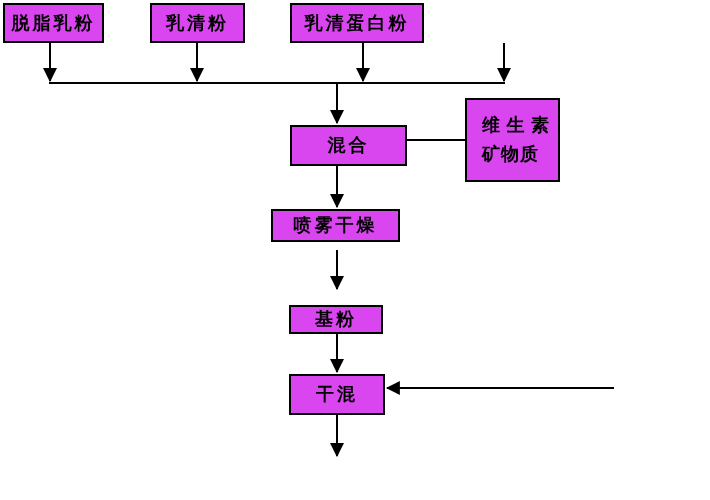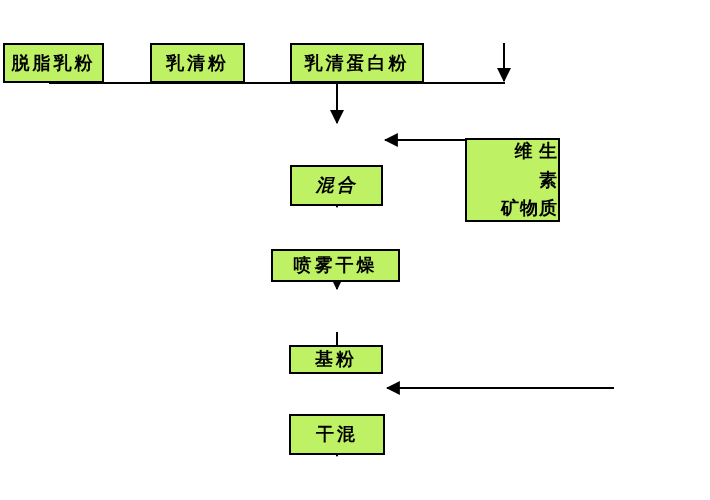--- a/index.html
+++ b/index.html
@@ -18,46 +18,45 @@
   .connectors {
     position: absolute;
     left: 0;
     top: 0;
     width: 710px;
     height: 500px;
   }
   .node {
     position: absolute;
     box-sizing: border-box;
-    background: #bef264;
+    background: #d946ef;
     border: 2px solid #000000;
     display: flex;
     align-items: center;
     justify-content: center;
     font-weight: bold;
     font-size: 18px;
     color: #000000;
     letter-spacing: 3px;
     line-height: 1.5;
     white-space: pre-line;
-    margin-top: 40px;
   }
   .node.multiline {
     justify-content: flex-start;
-    padding-left: 28px;
-    text-align: right;
+    padding-left: 15px;
+    text-align: left;
     letter-spacing: 1px;
     line-height: 1.6;
   }
   
   .n-skim      { left: 3px;   top: 3px;   width: 101px; height: 40px; }
   .n-whey      { left: 150px; top: 3px;   width: 95px;  height: 40px; }
   .n-wheyprot  { left: 290px; top: 3px;   width: 134px; height: 40px; }
   .n-vegoil    { left: 457px; top: 3px;   width: 95px;  height: 40px; }
-  .n-mixing    { left: 290px; top: 125px; width: 93px;  height: 41px; font-style: italic; }
+  .n-mixing    { left: 290px; top: 125px; width: 117px;  height: 41px; }
   .n-vitamins  { left: 465px; top: 98px;  width: 95px;  height: 84px; }
   .n-spray     { left: 271px; top: 209px; width: 129px; height: 33px; }
   .n-base      { left: 289px; top: 305px; width: 94px;  height: 29px; }
   .n-drymix    { left: 289px; top: 374px; width: 96px;  height: 41px; }
   .n-compo     { left: 614px; top: 330px; width: 91px;  height: 98px; }
   .n-finished  { left: 290px; top: 458px; width: 93px;  height: 38px; }
   .watermark {
     position: absolute;
     left: 602px;
     top: 460px;

